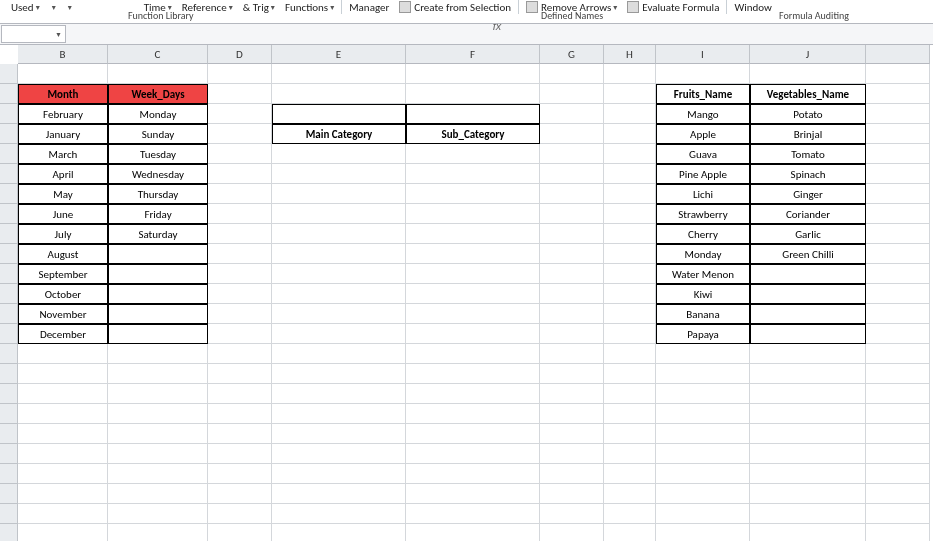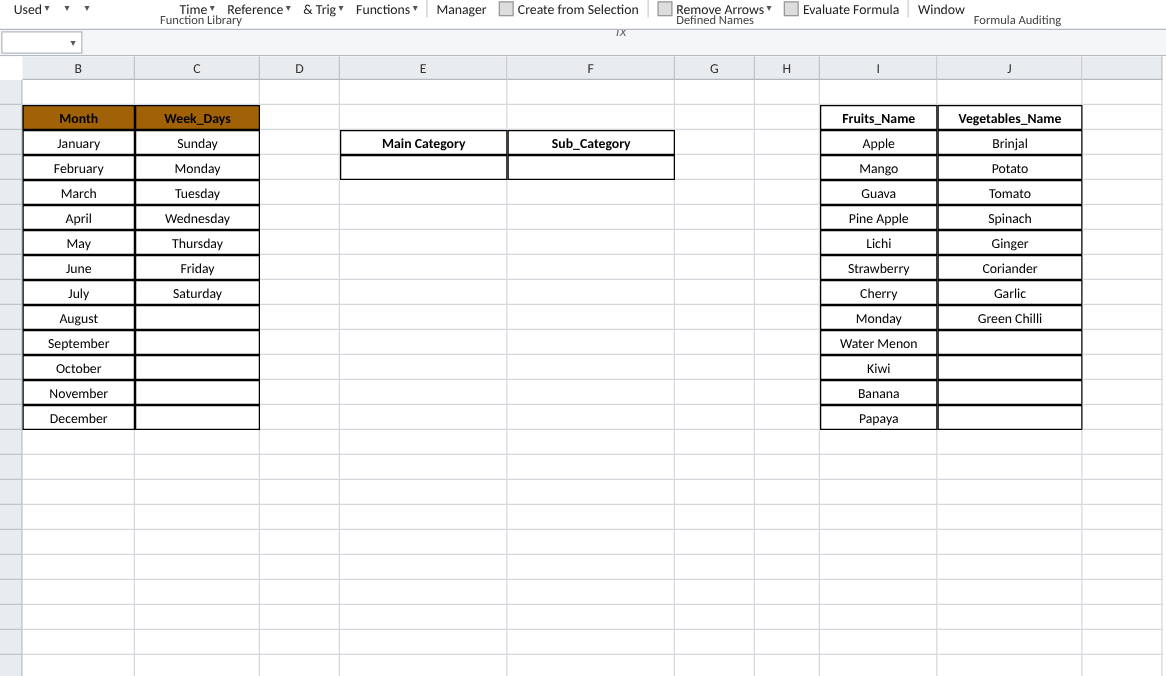--- a/index.html
+++ b/index.html
@@ -23,21 +23,21 @@
   .select-all::after { content:""; position:absolute; right:2px; bottom:2px; width:0; height:0; border-left:7px solid transparent; border-bottom:7px solid #a9adb2; }
   .grid-wrap { position:absolute; left:0; top:45px; width:933px; height:496px; overflow:hidden; background:#fff; }
   .col-headers { display:flex; margin-left:18px; height:19px; }
   .col-header { background:#e9ecef; border-right:1px solid #c0c4c9; border-bottom:1px solid #b5b8bf; display:flex; align-items:center; justify-content:center; font-size:11px; color:#333; }
   .rows { position:absolute; left:0; top:19px; }
   .row { display:flex; height:20px; }
   .row-header { width:18px; background:#e9ecef; border-right:1px solid #c0c4c9; border-bottom:1px solid #c0c4c9; display:flex; align-items:center; justify-content:center; font-size:10px; color:#333; }
   .cell { border-right:1px solid #d4d7db; border-bottom:1px solid #d4d7db; display:flex; align-items:center; justify-content:center; font-size:11px; color:#000; padding:0 2px; overflow:hidden; white-space:nowrap; }
   
   .tb  { border:1px solid #000 !important; }
-  .hdr-shade { background:#a16207; font-weight:bold; }
+  .hdr-shade { background:#ef4444; font-weight:bold; }
   .bold { font-weight:bold; }
   
   .c-B { width:90px; } .c-C { width:100px; } .c-D { width:64px; }
   .c-E { width:134px; } .c-F { width:134px; } .c-G { width:64px; }
   .c-H { width:52px; } .c-I { width:94px; } .c-J { width:116px; }
   .c-K { width:64px; }
 
   .vsep { width:1px; background:#c9d0d6; margin:0 2px; height:14px; }
   .ribbon-top-left { display:flex; align-items:flex-start; gap:0; margin-left:6px; }
   .icon-sq { width:12px; height:12px; background:#ddd; border:1px solid #999; margin-right:3px; }
@@ -151,46 +151,46 @@
         <div class="cell c-E"></div>
         <div class="cell c-F"></div>
         <div class="cell c-G"></div>
         <div class="cell c-H"></div>
         <div class="cell c-I tb bold">Fruits_Name</div>
         <div class="cell c-J tb bold">Vegetables_Name</div>
         <div class="cell c-K"></div>
       </div>
       <div class="row">
         <div class="row-header"></div>
+        <div class="cell c-B tb">February</div>
+        <div class="cell c-C tb">Monday</div>
+        <div class="cell c-D"></div>
+        <div class="cell c-E tb"></div>
+        <div class="cell c-F tb"></div>
+        <div class="cell c-G"></div>
+        <div class="cell c-H"></div>
+        <div class="cell c-I tb">Mango</div>
+        <div class="cell c-J tb">Potato</div>
+        <div class="cell c-K"></div>
+      </div>
+      <div class="row">
+        <div class="row-header"></div>
         <div class="cell c-B tb">January</div>
         <div class="cell c-C tb">Sunday</div>
         <div class="cell c-D"></div>
         <div class="cell c-E tb bold">Main Category</div>
         <div class="cell c-F tb bold">Sub_Category</div>
         <div class="cell c-G"></div>
         <div class="cell c-H"></div>
         <div class="cell c-I tb">Apple</div>
         <div class="cell c-J tb">Brinjal</div>
         <div class="cell c-K"></div>
       </div>
       <div class="row">
         <div class="row-header"></div>
-        <div class="cell c-B tb">February</div>
-        <div class="cell c-C tb">Monday</div>
-        <div class="cell c-D"></div>
-        <div class="cell c-E tb"></div>
-        <div class="cell c-F tb"></div>
-        <div class="cell c-G"></div>
-        <div class="cell c-H"></div>
-        <div class="cell c-I tb">Mango</div>
-        <div class="cell c-J tb">Potato</div>
-        <div class="cell c-K"></div>
-      </div>
-      <div class="row">
-        <div class="row-header"></div>
         <div class="cell c-B tb">March</div>
         <div class="cell c-C tb">Tuesday</div>
         <div class="cell c-D"></div>
         <div class="cell c-E"></div>
         <div class="cell c-F"></div>
         <div class="cell c-G"></div>
         <div class="cell c-H"></div>
         <div class="cell c-I tb">Guava</div>
         <div class="cell c-J tb">Tomato</div>
         <div class="cell c-K"></div>

